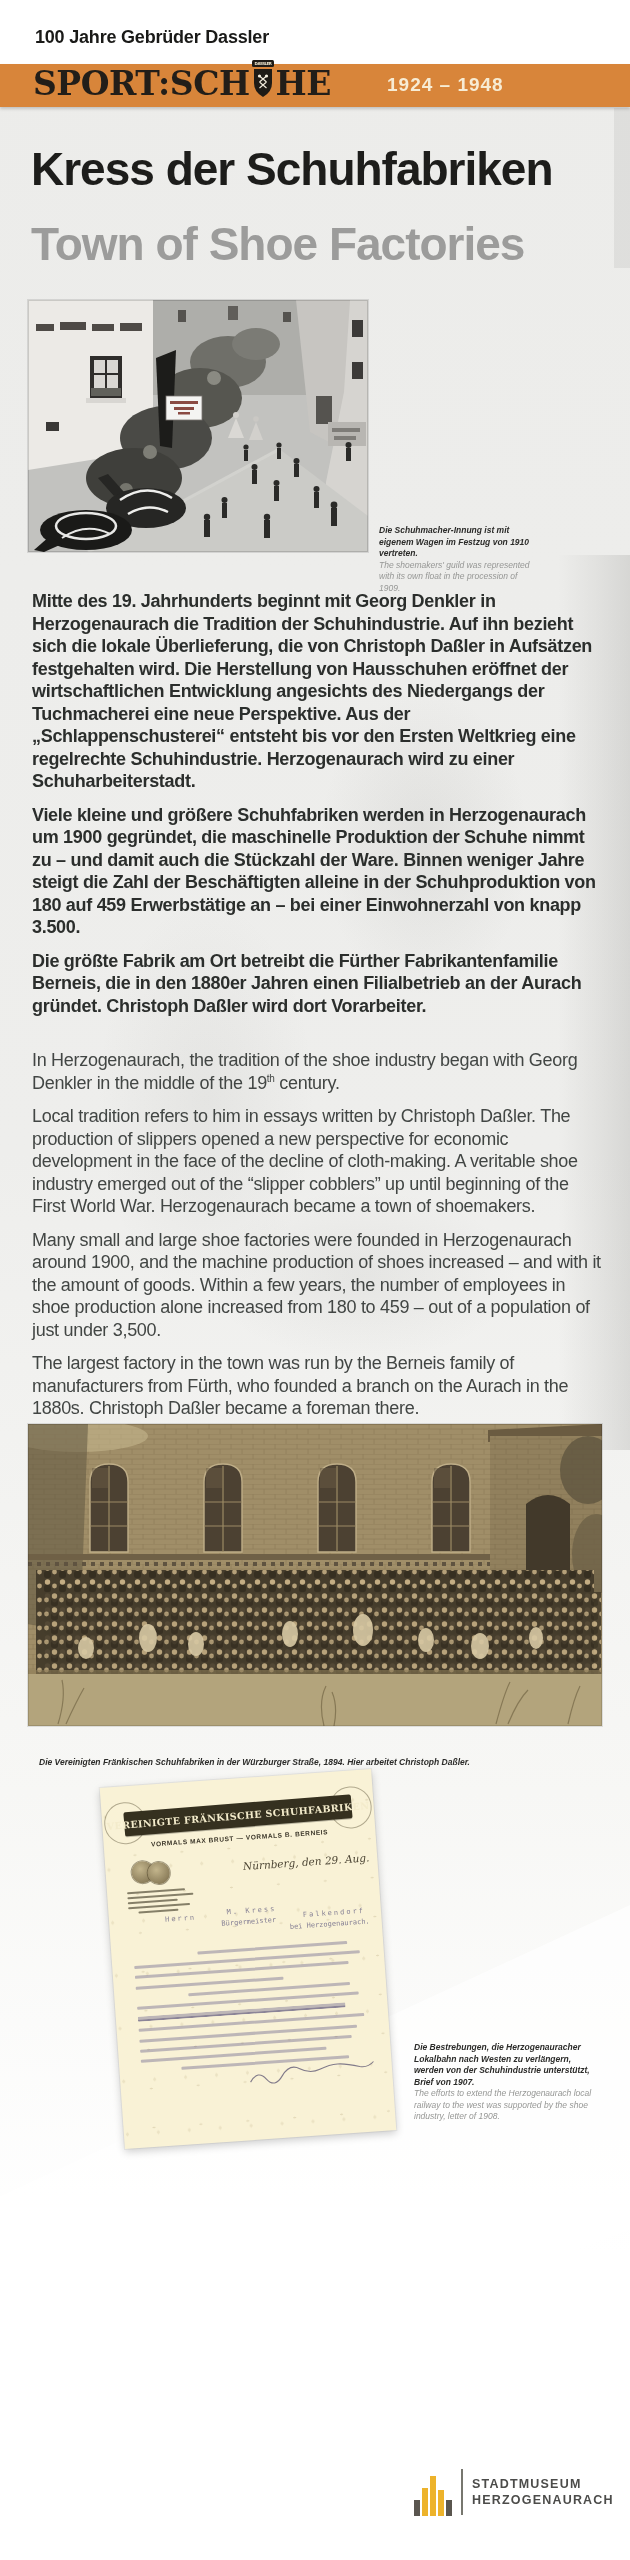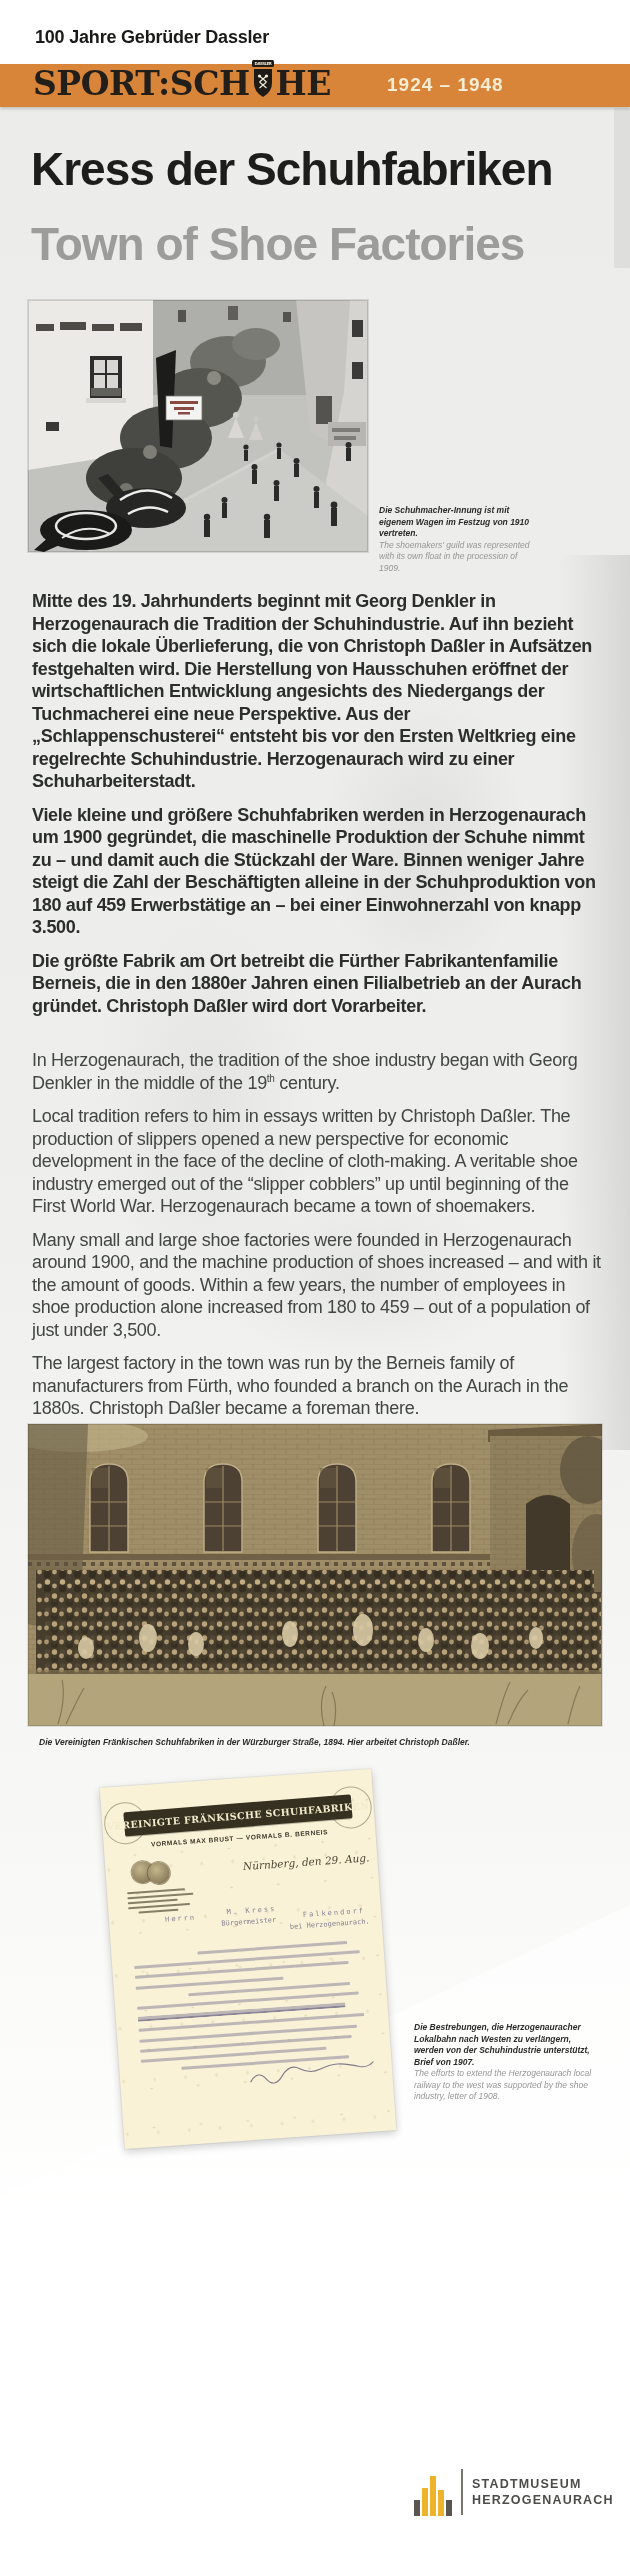--- a/index.html
+++ b/index.html
@@ -29,21 +29,21 @@
   .crest{position:relative;top:-5px;margin:0 1px;}
   .years{position:absolute;z-index:3;left:387px;top:74px;font-size:19px;font-weight:bold;color:#f7ecd4;letter-spacing:1px;}
   
   .title-de{position:absolute;z-index:2;left:31px;top:142px;font-size:46px;font-weight:bold;color:#1d1d1b;letter-spacing:-1px;}
   .title-en{position:absolute;z-index:2;left:31px;top:217px;font-size:46px;font-weight:bold;color:#9c9c9b;letter-spacing:-1px;}
   
   .photo1{position:absolute;z-index:2;left:28px;top:300px;width:340px;height:252px;box-shadow:0 0 0 1px rgba(0,0,0,.10);}
   .photo2{position:absolute;z-index:2;left:28px;top:1424px;width:574px;height:302px;box-shadow:0 0 0 1px rgba(0,0,0,.10);}
   
   .cap{position:absolute;z-index:2;font-size:8.5px;line-height:11.5px;}
-  .cap-de{font-style:italic;font-weight:bold;color:#2b2b29;}
+  .cap-de{font-style:italic;font-weight:bold;color:#2b2b29;margin-top:20px;}
   .cap-en{font-style:italic;color:#969795;}
   .cap1{left:379px;top:505px;width:162px;}
   .cap2{left:39px;top:1737px;width:566px;}
   .cap3{left:414px;top:2022px;width:184px;}
   
   .txt{position:absolute;z-index:2;left:32px;width:572px;}
   .txt-de{top:590px;}
   .txt-en{top:1049px;}
   .txt p{margin:0 0 11px 0;font-size:18px;line-height:22.5px;letter-spacing:-0.3px;}
   .txt-de p{font-weight:bold;color:#2b2e2c;}

